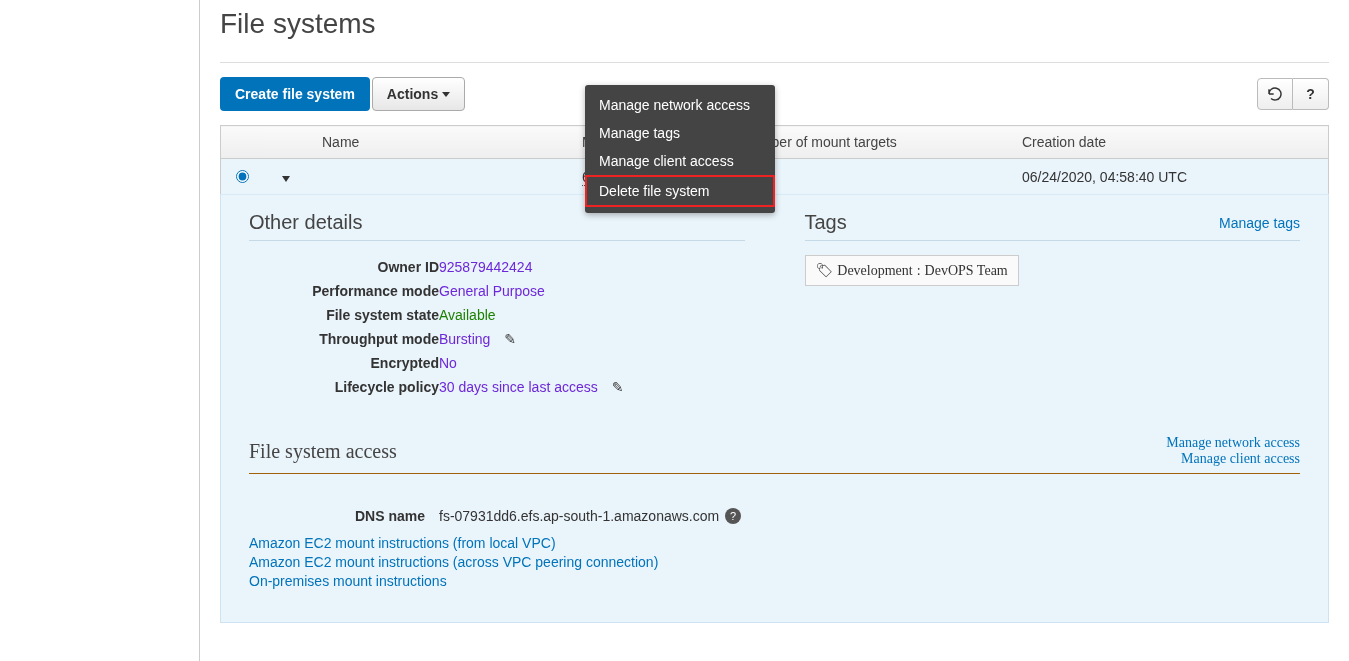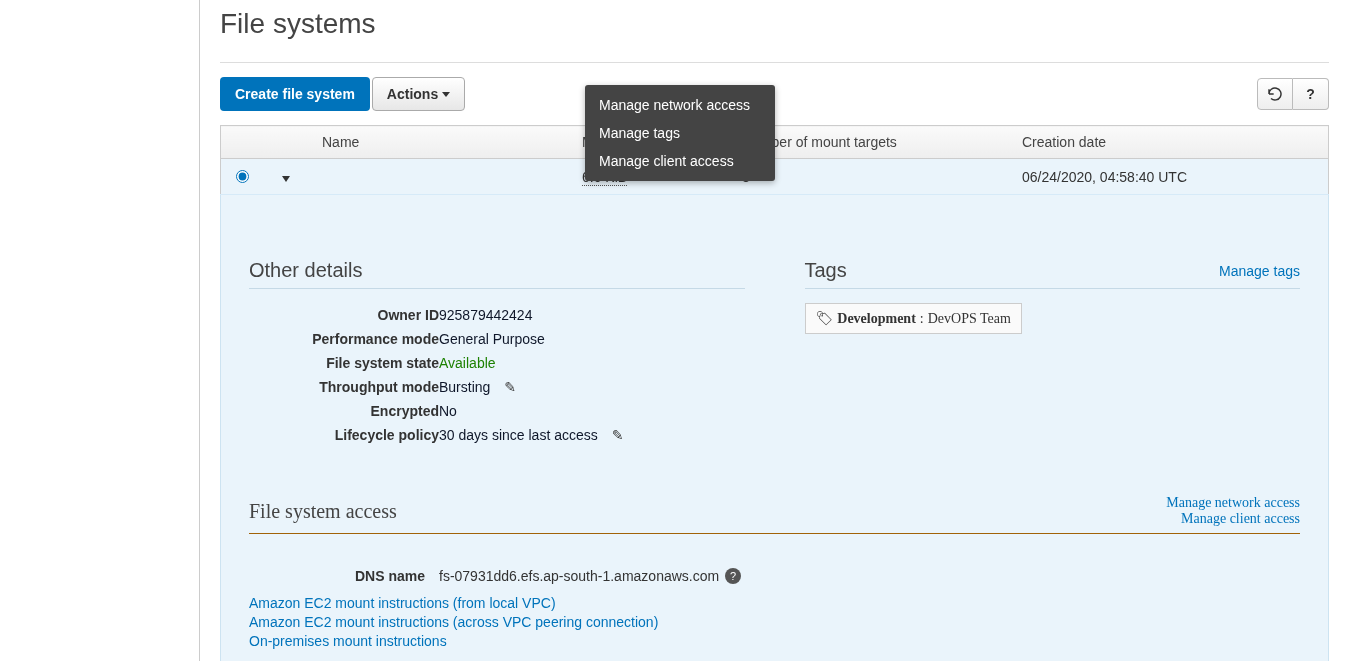--- a/index.html
+++ b/index.html
@@ -93,35 +93,35 @@
   }
   
   .details-panel {
     background: #eaf4fb; border:1px solid #cde3f1; border-top:none;
     padding: 16px 28px 30px 28px;
   }
   .two-col { display:flex; gap: 60px; }
   .col { flex:1; }
   .section-head {
     display:flex; align-items:center; justify-content:space-between;
-    border-bottom:1px solid #c5d9e6; padding-bottom:6px; margin-bottom:14px;margin-top:48px;
+    border-bottom:1px solid #c5d9e6; padding-bottom:6px; margin-bottom:14px;
   }
   .section-title { font-size: 20px; color:#444; }
   .link { color:#0073bb; text-decoration:none; cursor:pointer; }
   .kv-row { display:flex; align-items:center; padding:4px 0; }
   .kv-label { width: 190px; text-align:right; font-weight:700; color:#333; }
-  .kv-value { color:#0f172a; }
+  .kv-value { color:#6d28d9; }
   .green { color:#1d8102; }
   .pencil { margin-left: 14px; cursor:pointer; color:#333; }
   .tag-chip {
     display:inline-flex; align-items:center; gap:4px;
     background:#fafafa; border:1px solid #ccc; padding:6px 10px;
     font-family: Georgia, serif;
   }
-  .tag-key { font-weight:700; }
+  .tag-key { font-weight:400; }
   .fs-access { margin-top: 36px; }
   .fs-access .section-head { border-bottom:1px solid #a16207;font-family:Liberation Serif, serif;}
   .access-links-right { text-align:right; }
   .dns-row { display:flex; align-items:flex-start; padding: 20px 0 8px 0; }
   .dns-label { width:190px; text-align:right; font-weight:700; padding-right:14px;}
   .help-q {
     display:inline-flex; width:16px; height:16px; border-radius:50%;
     background:#555; color:#fff; font-size:11px; align-items:center;
     justify-content:center; margin-left:6px;
   }
@@ -153,20 +153,21 @@
       <div class="icon-btn">
         <span style="font-weight:700;color:#333;">?</span>
       </div>
     </div>
   </div>
 
   <div class="dropdown">
     <div class="dropdown-item">Manage network access</div>
     <div class="dropdown-item">Manage tags</div>
     <div class="dropdown-item">Manage client access</div>
+    <div class="dropdown-item highlighted">Delete file system</div>
   </div>
 
   <table class="list">
     <thead>
       <tr>
         <th style="width:40px;"></th>
         <th style="width:50px;"></th>
         <th style="width:260px;">Name</th>
         <th style="width:160px;">Metered size</th>
         <th style="width:280px;">Number of mount targets</th>

